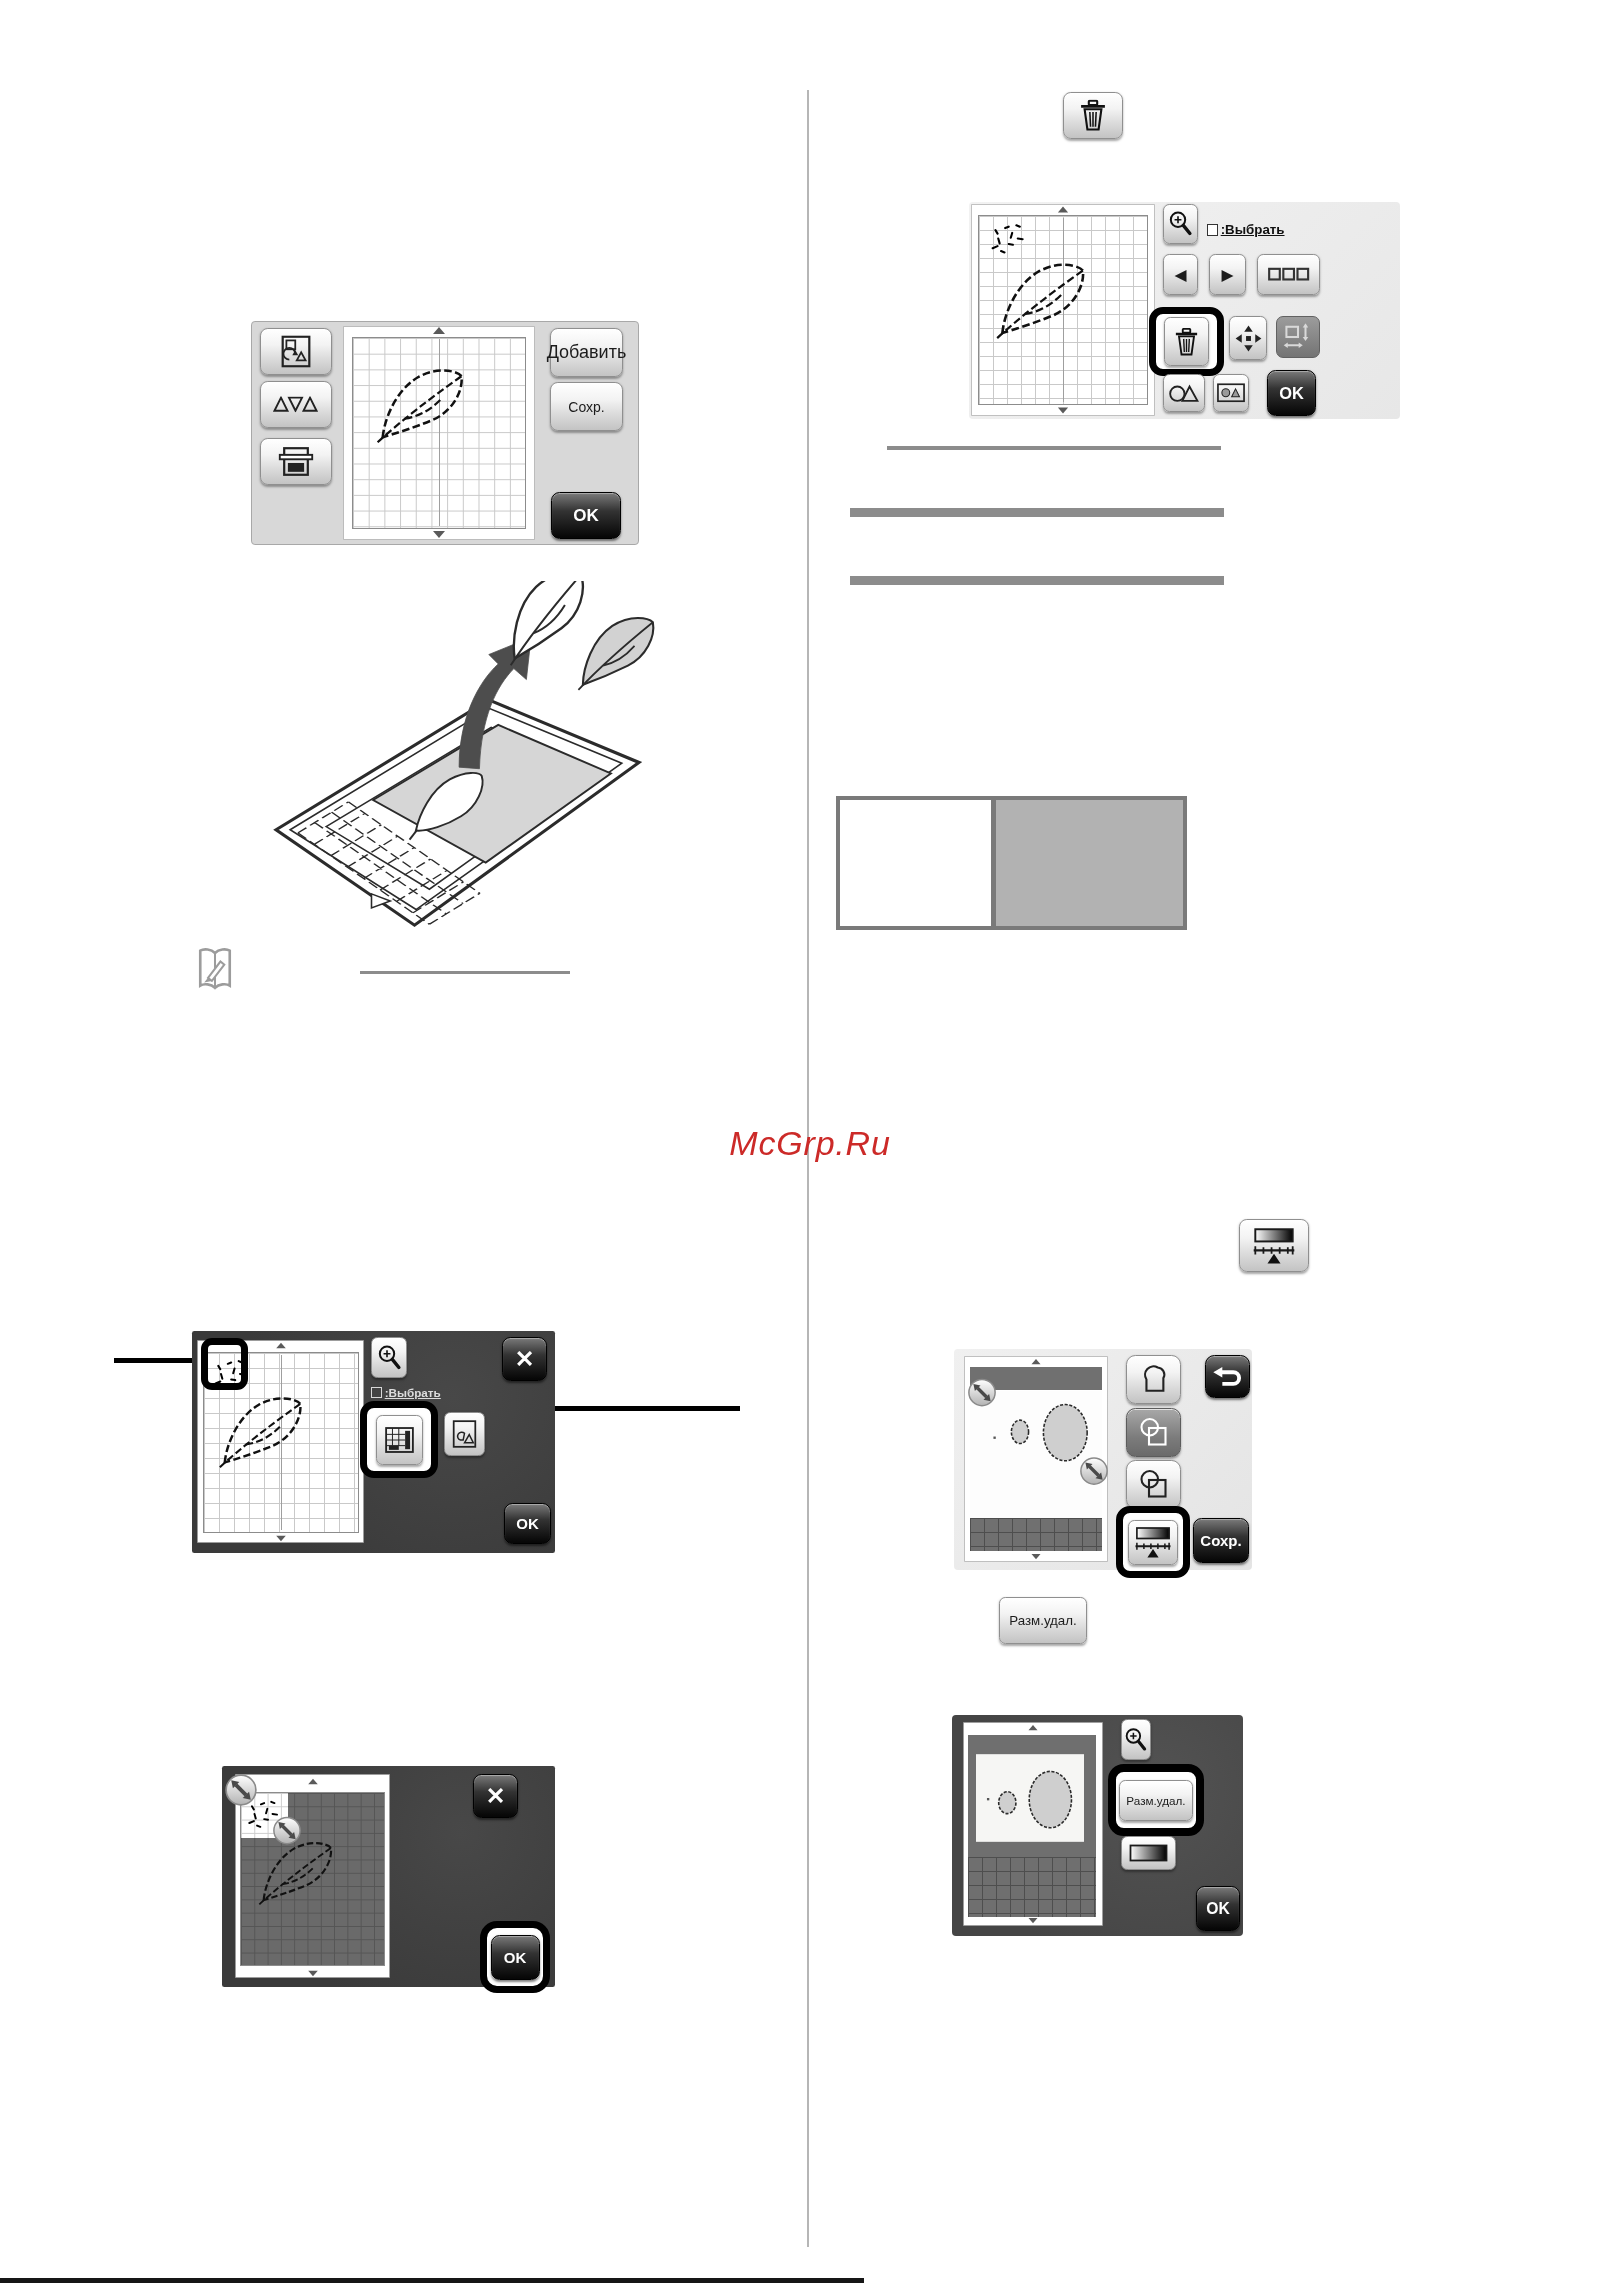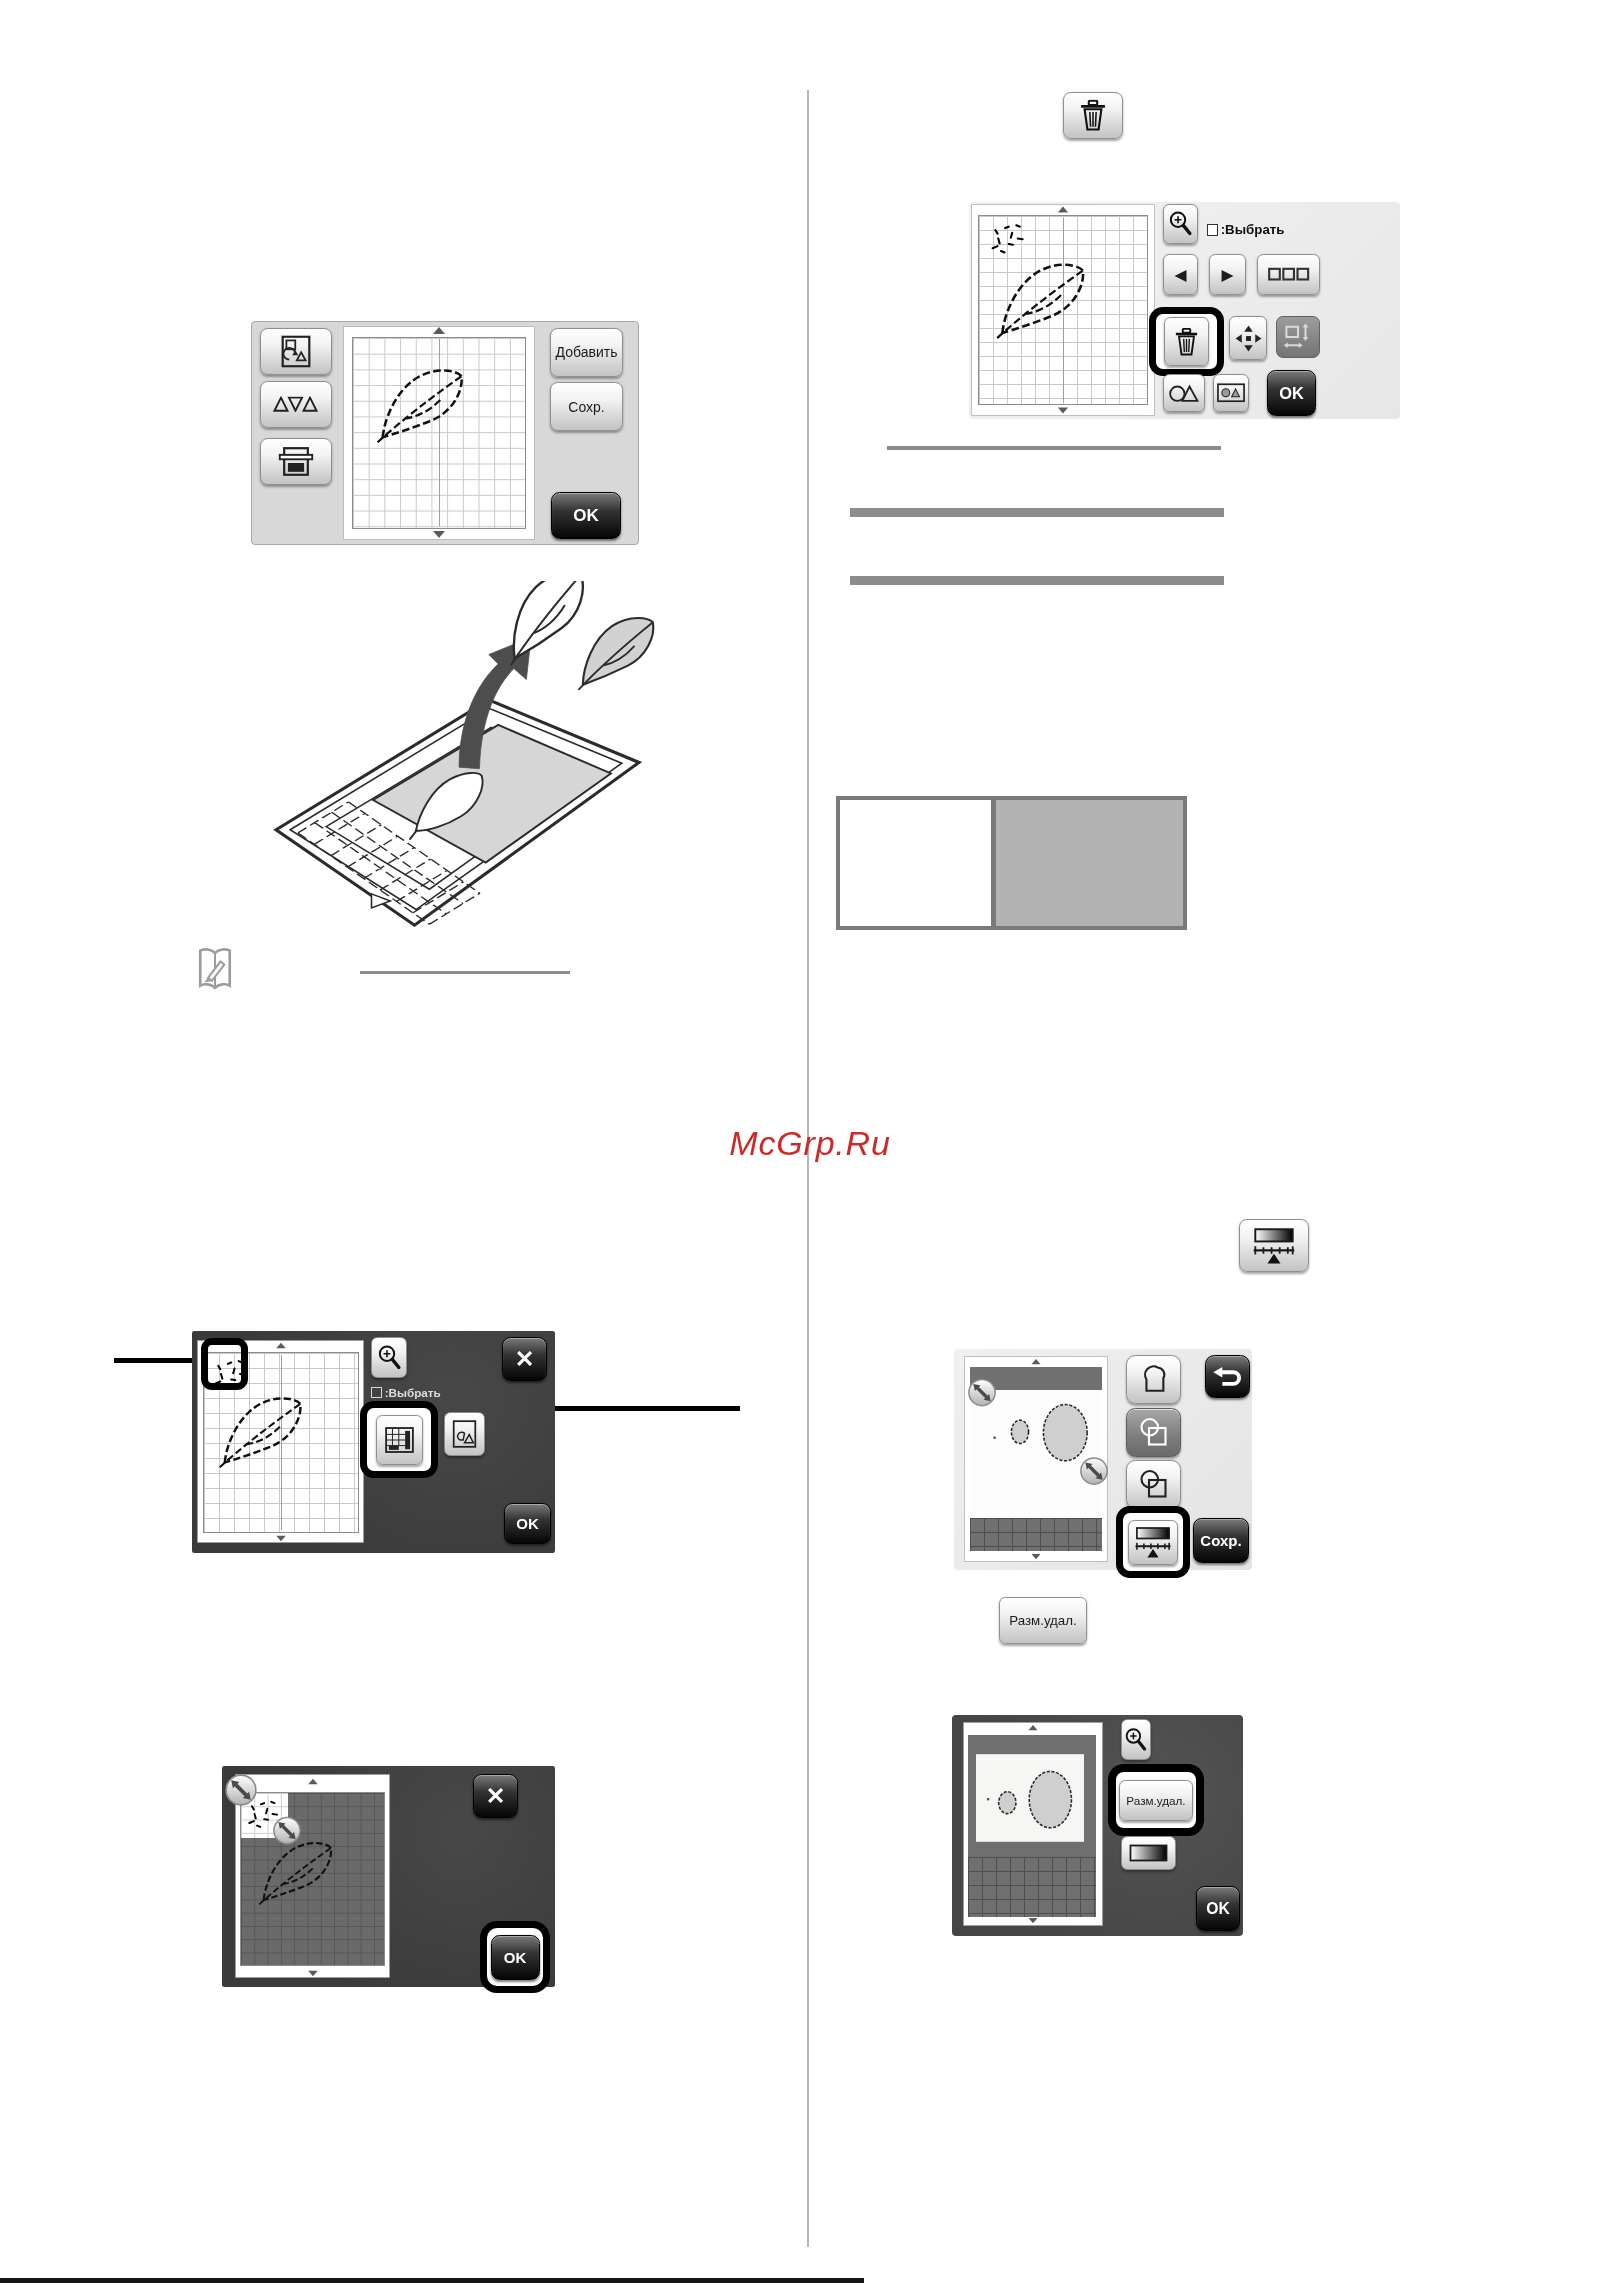--- a/index.html
+++ b/index.html
@@ -35,21 +35,21 @@
         background-size:13.3px 13.3px;}
   .grid-lines-dark{position:absolute;box-sizing:border-box;
         background-image:linear-gradient(to right,#4e4e4e 1.2px,transparent 1.2px),
                          linear-gradient(to bottom,#4e4e4e 1.2px,transparent 1.2px);
         background-size:14px 14px;}
   .centerline{position:absolute;left:50%;top:1.6px;bottom:1.6px;width:0.8px;background:#9f9f9f;}
   .tri-up{position:absolute;width:0;height:0;border-left:6.3px solid transparent;
         border-right:6.3px solid transparent;border-bottom:7.8px solid #5a5a5a;}
   .tri-down{position:absolute;width:0;height:0;border-left:6.3px solid transparent;
         border-right:6.3px solid transparent;border-top:7.8px solid #5a5a5a;}
-  .hint{position:absolute;font-weight:bold;color:#111;display:flex;align-items:center;gap:2.3px;}
+  .hint{position:absolute;font-weight:bold;color:#111;display:flex;align-items:center;gap:2.3px;text-decoration:underline;}
   .cbox{display:inline-block;width:9.4px;height:9.4px;border:1.6px solid #333;background:#fff;}
   .cbox-light{display:inline-block;width:9.4px;height:9.4px;border:1.6px solid #d8d8d8;background:transparent;}
   .callout{position:absolute;height:4.7px;background:#000;}
   .hline{position:absolute;background:#8c8c8c;}
   .darkshot{position:absolute;background:radial-gradient(circle at 72% 30%, #484848, #3a3a3a 70%);
         border-radius:2.3px;}
   .wm{position:absolute;font-style:italic;font-size:34px;color:#cc2a28;letter-spacing:0.8px;}
 </style>
 </head>
 <body>
@@ -205,21 +205,21 @@
     <div class="canvas" style="left:92px;top:4.7px;width:190px;height:212px;">
       <div class="gridarea" style="left:7.8px;top:10.2px;right:7.8px;bottom:10.2px;">
         <div class="centerline"></div>
         <svg class="abs" viewBox="0 0 112 92" style="left:19px;top:28px;width:96px;height:78px;">
             <use href="#i-leafd"></use>
           </svg>
       </div>
       <span class="tri-up" style="left:50%;top:0.8px;transform:translateX(-50%);"></span>
       <span class="tri-down" style="left:50%;bottom:0.8px;transform:translateX(-50%);"></span>
     </div>
-    <div class="btn" style="left:298px;top:5.5px;width:73px;height:49px;font-size:14px;">
+    <div class="btn" style="left:298px;top:5.5px;width:73px;height:49px;font-size:18px;">
       <span>Добавить</span>
     </div>
     <div class="btn" style="left:298px;top:60px;width:73px;height:49px;font-size:14px;">
       <span>Сохр.</span>
     </div>
     <div class="btn-dark" style="left:299px;top:170px;width:70px;height:47px;font-size:17px;">
       <span>OK</span>
     </div>
   </div>
 

